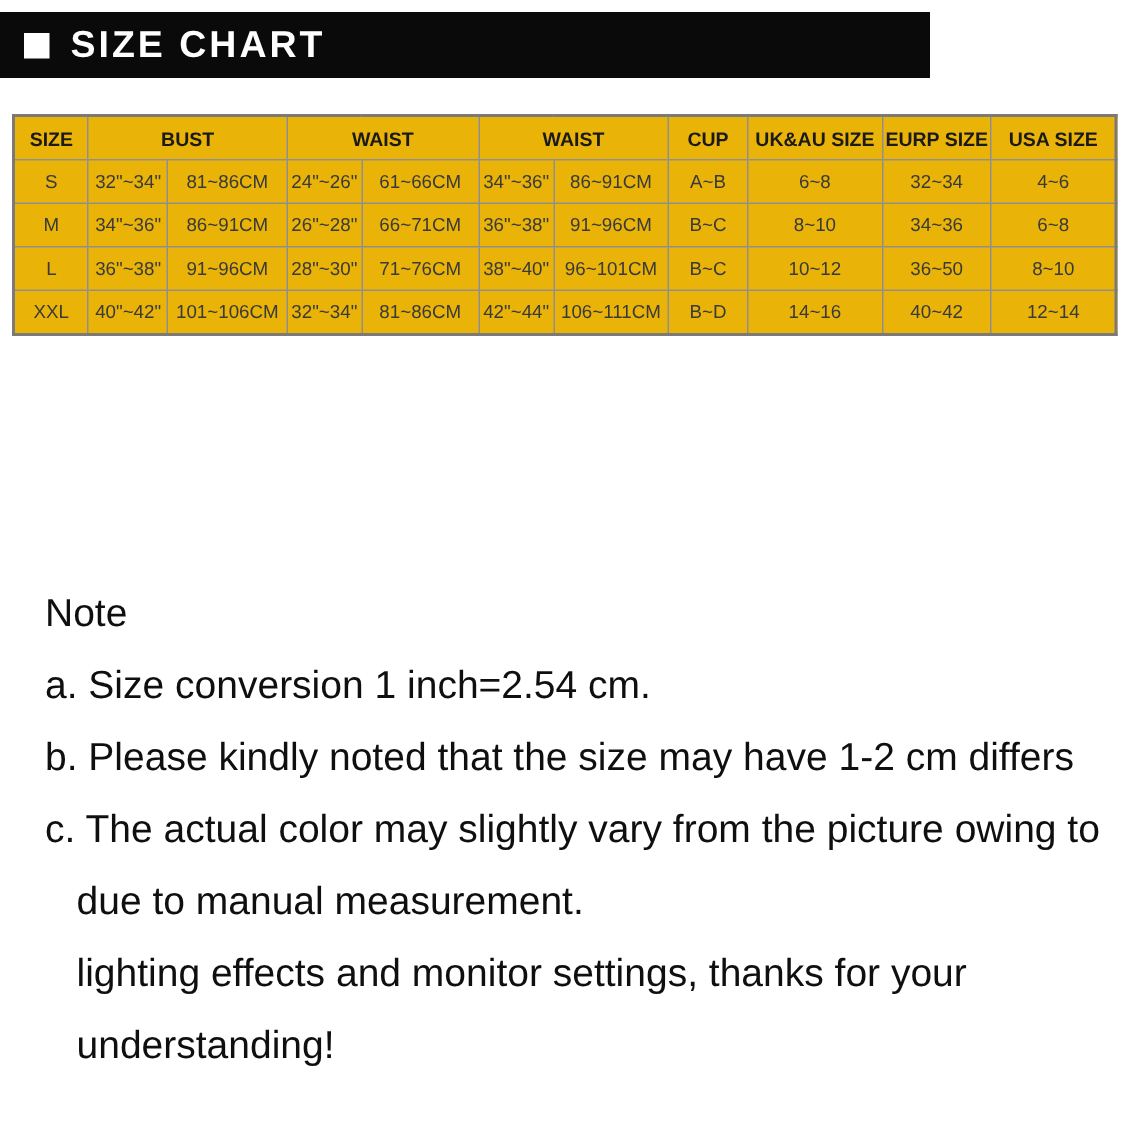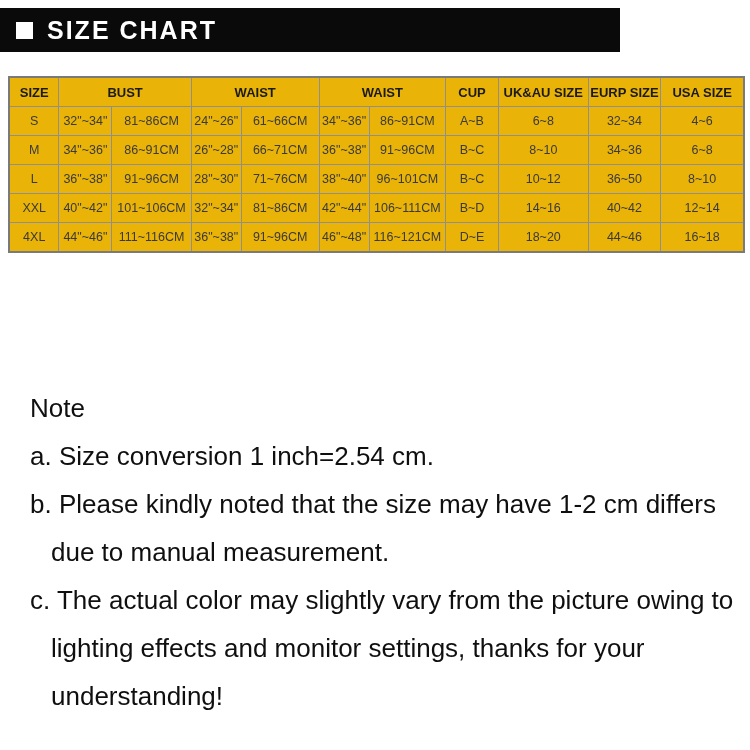--- a/index.html
+++ b/index.html
@@ -152,39 +152,26 @@
         <td>101~106CM</td>
         <td>32"~34"</td>
         <td>81~86CM</td>
         <td>42"~44"</td>
         <td>106~111CM</td>
         <td>B~D</td>
         <td>14~16</td>
         <td>40~42</td>
         <td>12~14</td>
       </tr>
-      <tr>
-        <td>4XL</td>
-        <td>44"~46"</td>
-        <td>111~116CM</td>
-        <td>36"~38"</td>
-        <td>91~96CM</td>
-        <td>46"~48"</td>
-        <td>116~121CM</td>
-        <td>D~E</td>
-        <td>18~20</td>
-        <td>44~46</td>
-        <td>16~18</td>
-      </tr>
     </tbody>
 </table>
 
 <div class="notes">
   <div class="line">Note</div>
   <div>
       <div class="line">a. Size conversion 1 inch=2.54 cm.</div>
       <div class="line">b. Please kindly noted that the size may have 1-2 cm differs</div>
+      <div class="line">c. The actual color may slightly vary from the picture owing to</div>
       <div class="line indent">due to manual measurement.</div>
-      <div class="line">c. The actual color may slightly vary from the picture owing to</div>
       <div class="line indent">lighting effects and monitor settings, thanks for your</div>
       <div class="line indent">understanding!</div>
     </div>
 </div>
 
 </body></html>

